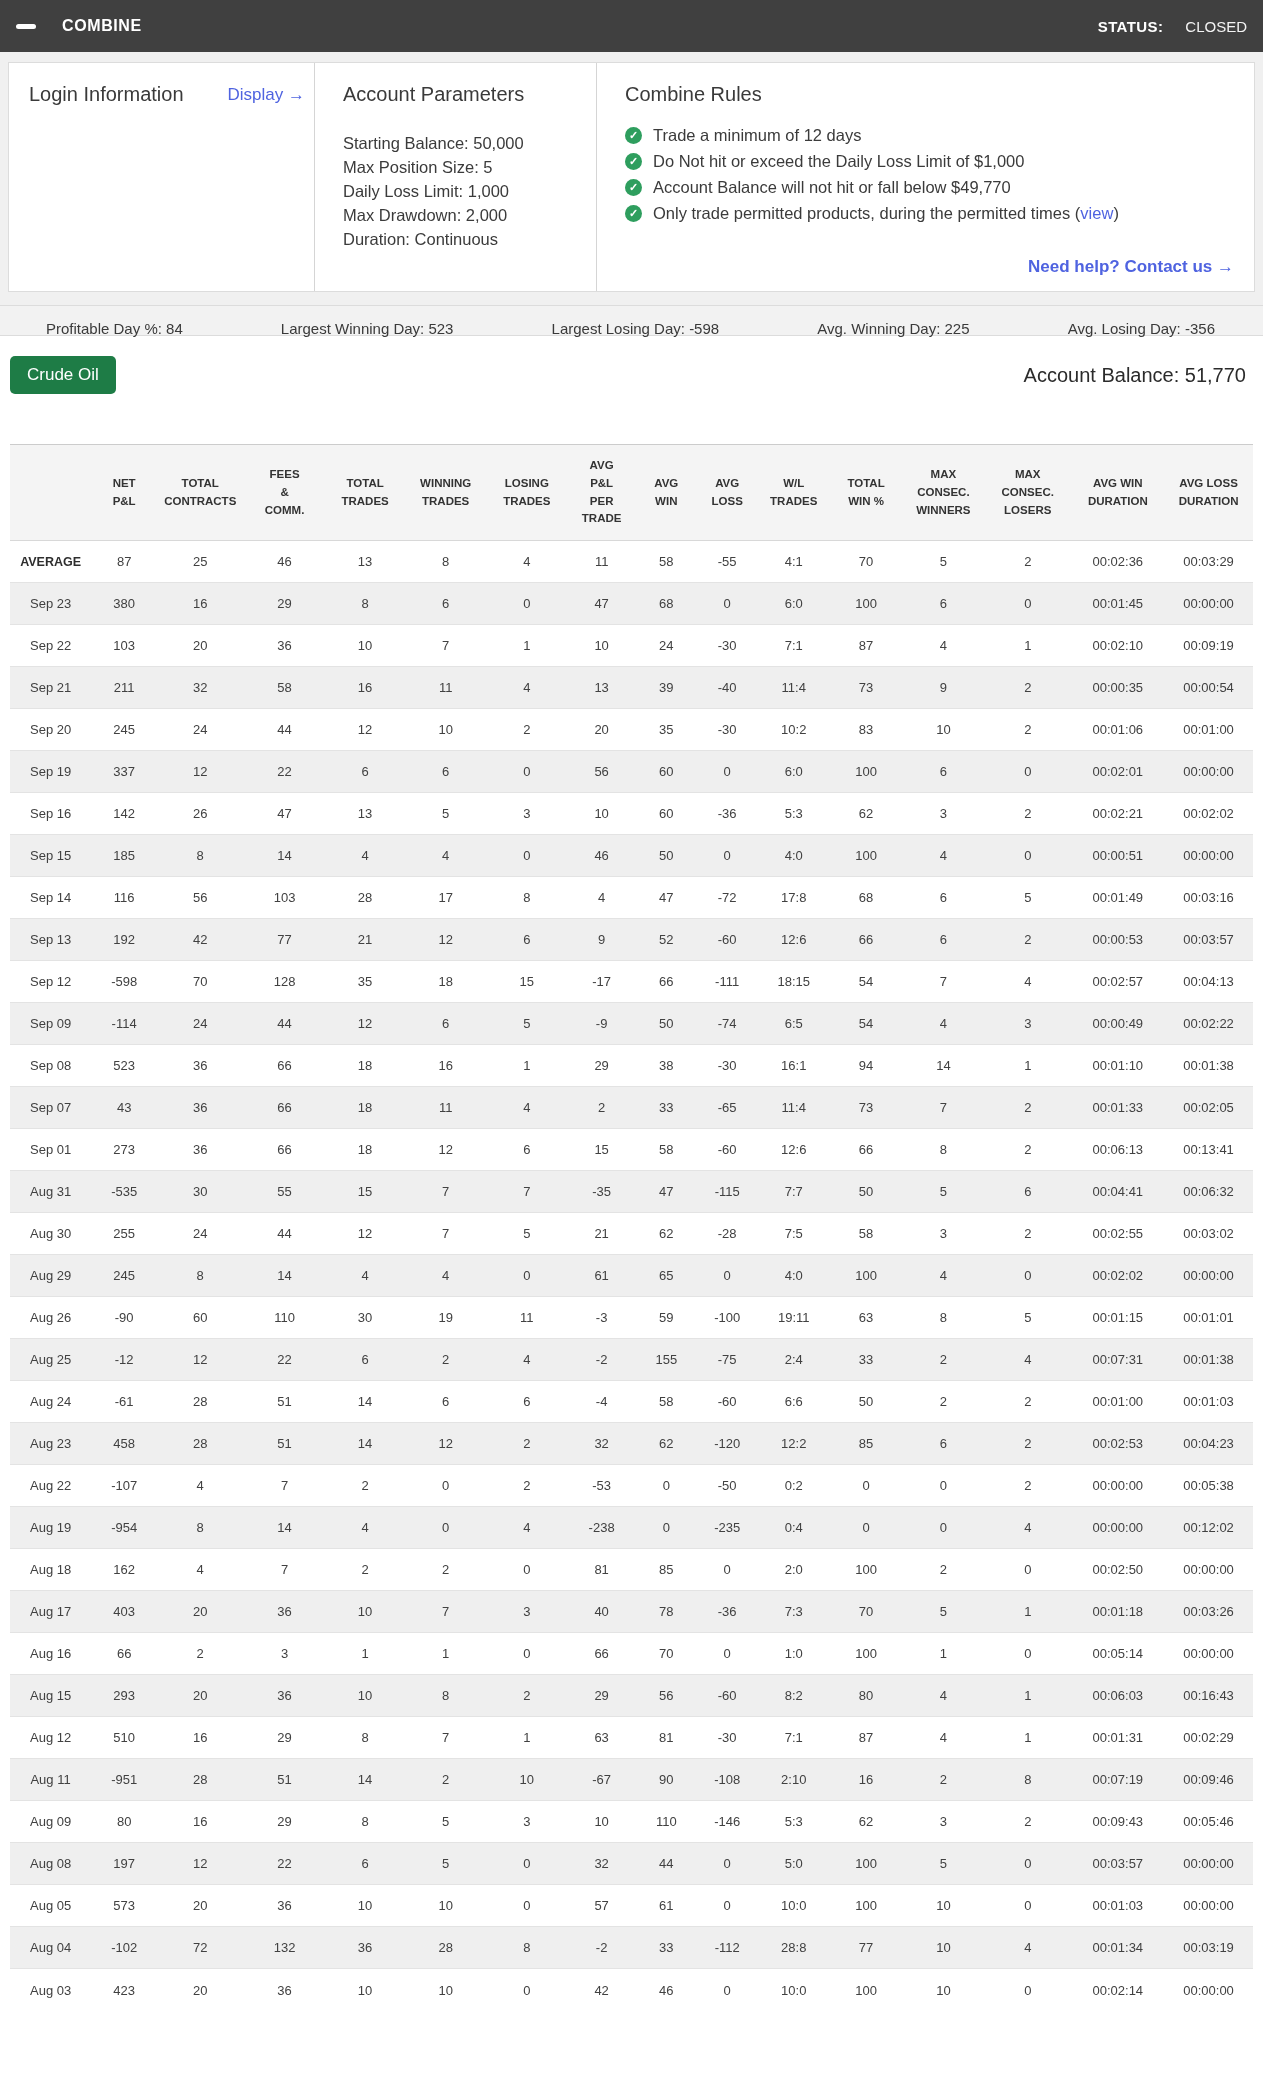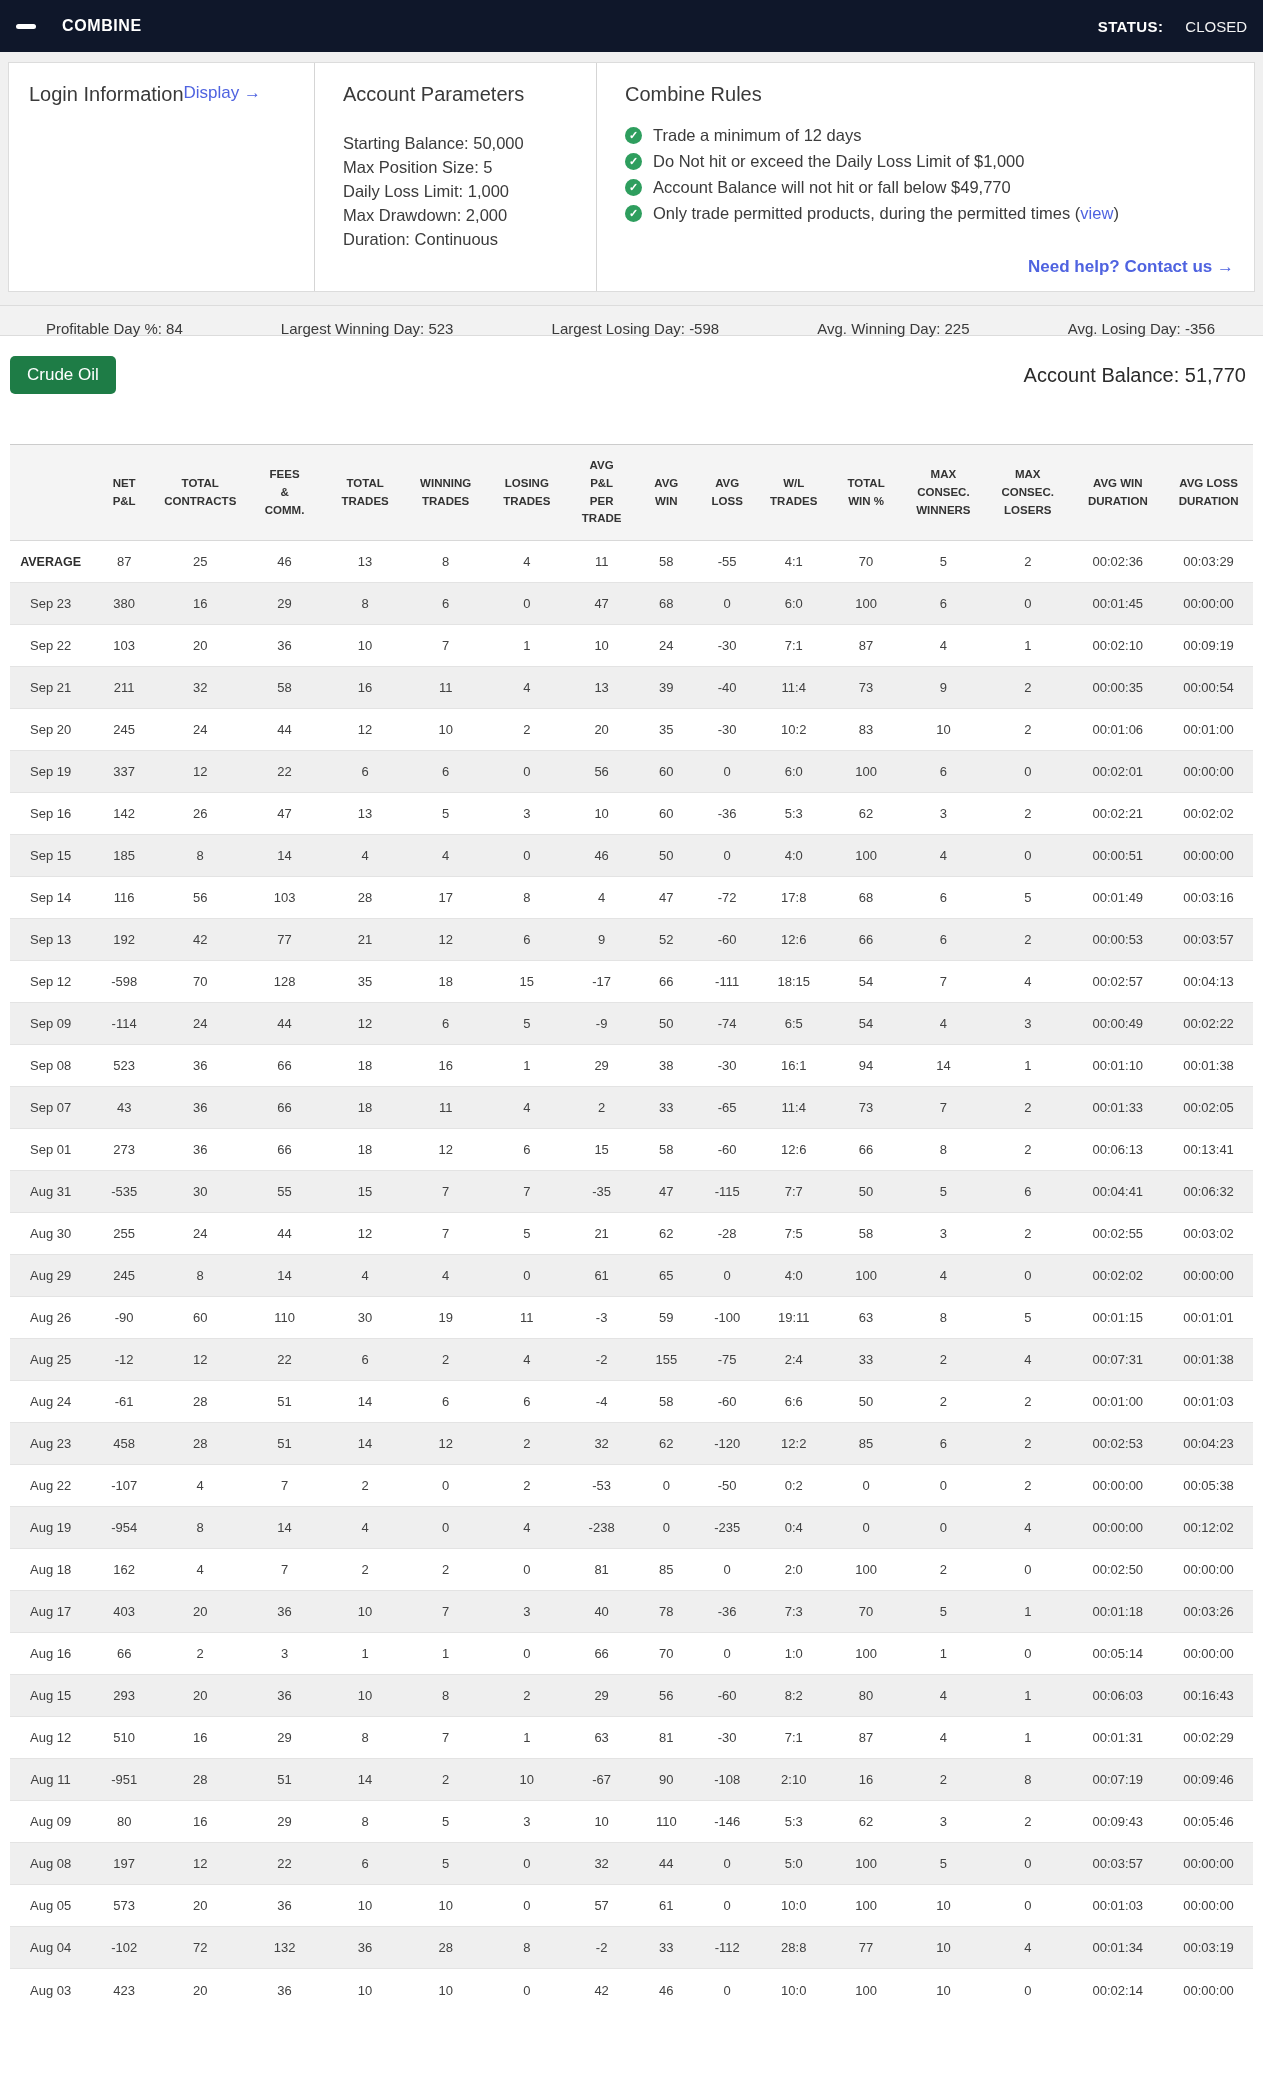--- a/index.html
+++ b/index.html
@@ -8,21 +8,21 @@
     width: 1263px; height: 2096px;
     background: #ffffff;
     font-family: "Liberation Sans", sans-serif;
     color: #3c3c3c;
     overflow: hidden;
     position: relative;
   }
 
   
   .top-bar {
-    height: 52px; background: #0f172a;
+    height: 52px; background: #404040;
     display: flex; align-items: center;
     padding: 0 16px;
   }
   .minimize {
     width: 20px; height: 5px; background: #ffffff;
     border-radius: 2.5px; margin-right: 26px; cursor: pointer;
   }
   .app-title {
     color: #ffffff; font-weight: bold; font-size: 16px; letter-spacing: .6px;
   }
@@ -31,21 +31,21 @@
   .status .val { font-weight: normal; margin-left: 22px; color: #f4f4f4; }
 
   
   .upper { background: #f0f0f0; padding: 10px 8px 13px 8px; }
   .card {
     background: #ffffff; border: 1px solid #dcdcdc;
     display: flex; min-height: 230px;
   }
   .sec { padding: 20px 0 16px 20px; }
   .sec-login { width: 305px; }
-  .login-head { display: flex; align-items: flex-start; }
+  .login-head { display: flex; align-items: center; gap: 44px; }
   .sec-title { font-size: 20px; color: #3a3a3a; font-weight: normal; margin: 0; }
   a.link { color: #4f63e0; text-decoration: none; cursor: pointer; }
   .display-link { font-size: 17px; }
   .sec-params { width: 282px; border-left: 1px solid #d5d5d5; padding-left: 28px; }
   .param-lines { margin-top: 25px; font-size: 16.5px; line-height: 24px; color: #3b3b3b; }
   .sec-rules { flex: 1; border-left: 1px solid #d5d5d5; padding-left: 28px; position: relative; }
   .rules-list { margin-top: 16px; }
   .rule { display: flex; align-items: center; gap: 11px; font-size: 16.5px; line-height: 26px; color: #3b3b3b; }
   .check {
     width: 17px; height: 17px; border-radius: 50%;

